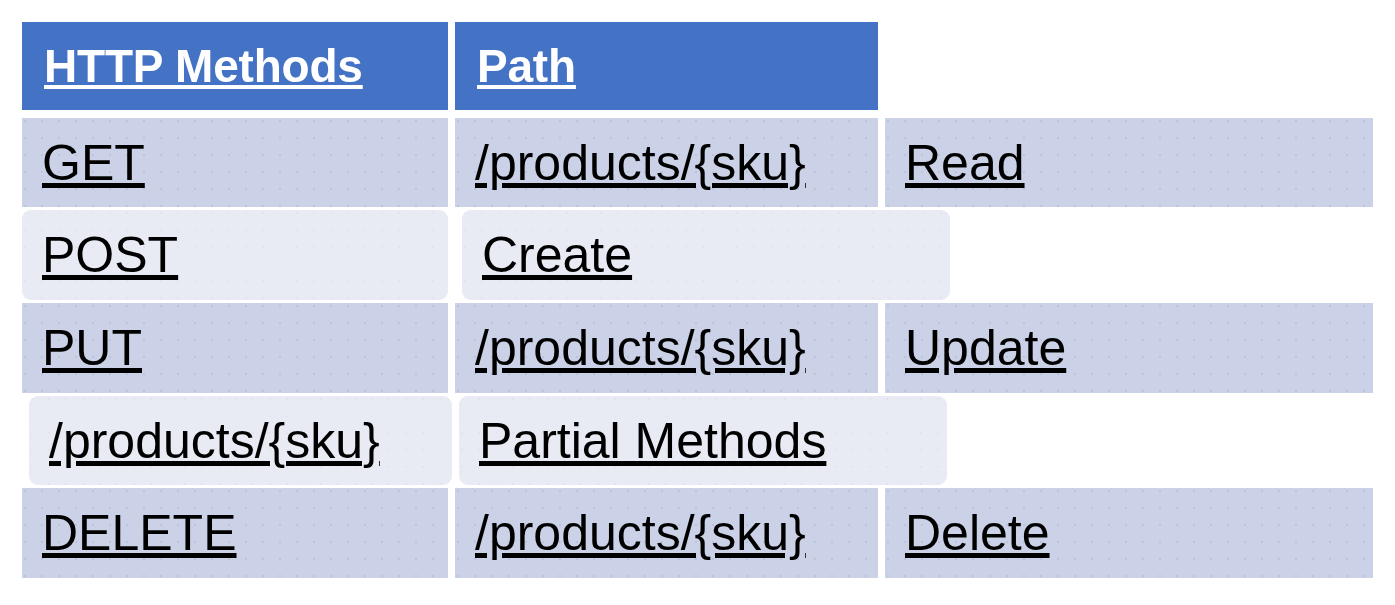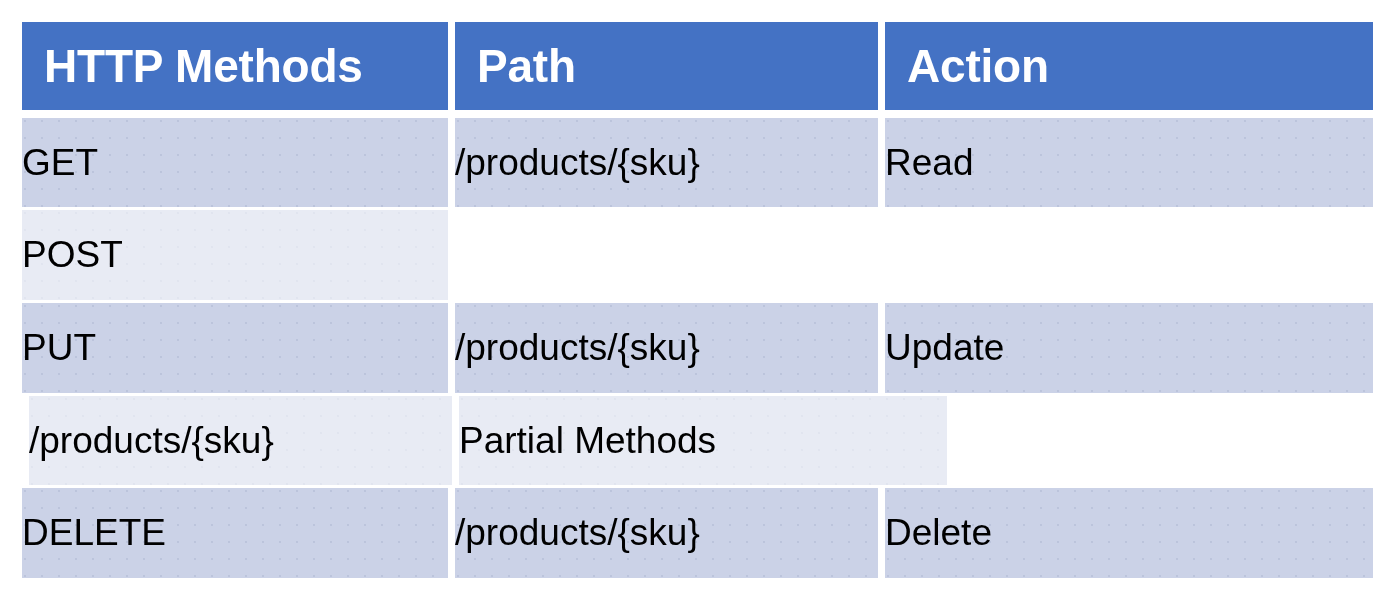--- a/index.html
+++ b/index.html
@@ -54,20 +54,21 @@
     text-align: right;
   }
 
   
   .cell {
     display: flex;
     align-items: center;
     box-sizing: border-box;
     overflow: hidden;
     white-space: nowrap;
+    text-decoration: underline;
   }
 
   .col-method  { width: 426px; }
   .col-path    { width: 423px; }
   .col-action  { width: 488px; }
 
   .gap-a { width: 7px; flex: 0 0 7px; background: #ffffff; }
   .gap-b { width: 7px; flex: 0 0 7px; background: #ffffff; }
 
   
@@ -77,67 +78,69 @@
     font-weight: bold;
     font-size: 46px;
     letter-spacing: -0.2px;
     padding-left: 22px;
   }
 
   
   .data-row .cell {
     color: #000000;
     font-weight: normal;
-    font-size: 37px;
+    font-size: 50px;
+    padding-left: 20px;
   }
 
   .row-dark .cell  { background: #CBD2E7; }
   .row-light .cell { background: #E8EBF4; }
 
   
   .row-dark .cell {
     background-image:
       radial-gradient(circle at 3px 3px, rgba(150,158,190,0.28) 0.9px, transparent 1px);
     background-size: 17px 17px;
     background-color: #CBD2E7;
   }
   .row-light .cell {
     background-image:
       radial-gradient(circle at 3px 3px, rgba(165,172,200,0.10) 0.8px, transparent 1px);
     background-size: 17px 17px;
     background-color: #E8EBF4;
+    border-radius: 9px;
   }
 </style>
 </head>
 <body>
 
 <div id="slide">
 
   <div id="api-table">
 
     <div class="trow header-row">
       <div class="cell col-method">HTTP Methods</div>
       <div class="gap-a"></div>
       <div class="cell col-path">Path</div>
       <div class="gap-b"></div>
-      <div class="cell col-action">Action</div>
     </div>
 
     <div class="trow data-row row-dark">
       <div class="cell col-method">GET</div>
       <div class="gap-a"></div>
       <div class="cell col-path">/products/{sku}</div>
       <div class="gap-b"></div>
       <div class="cell col-action">Read</div>
     </div>
 
     <div class="trow data-row row-light">
       <div class="cell col-method">POST</div>
       <div class="gap-a"></div>
       <div class="gap-b"></div>
+      <div class="cell col-action">Create</div>
     </div>
 
     <div class="trow data-row row-dark">
       <div class="cell col-method">PUT</div>
       <div class="gap-a"></div>
       <div class="cell col-path">/products/{sku}</div>
       <div class="gap-b"></div>
       <div class="cell col-action">Update</div>
     </div>
 

